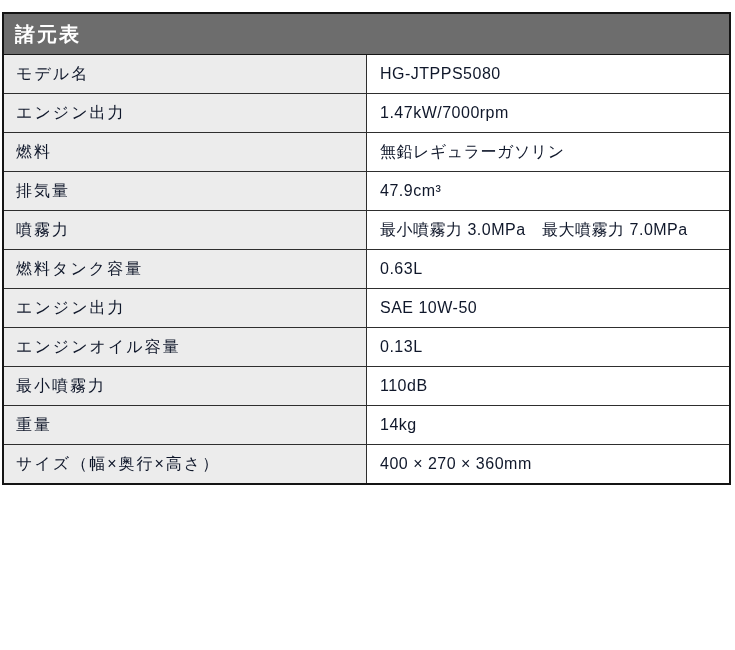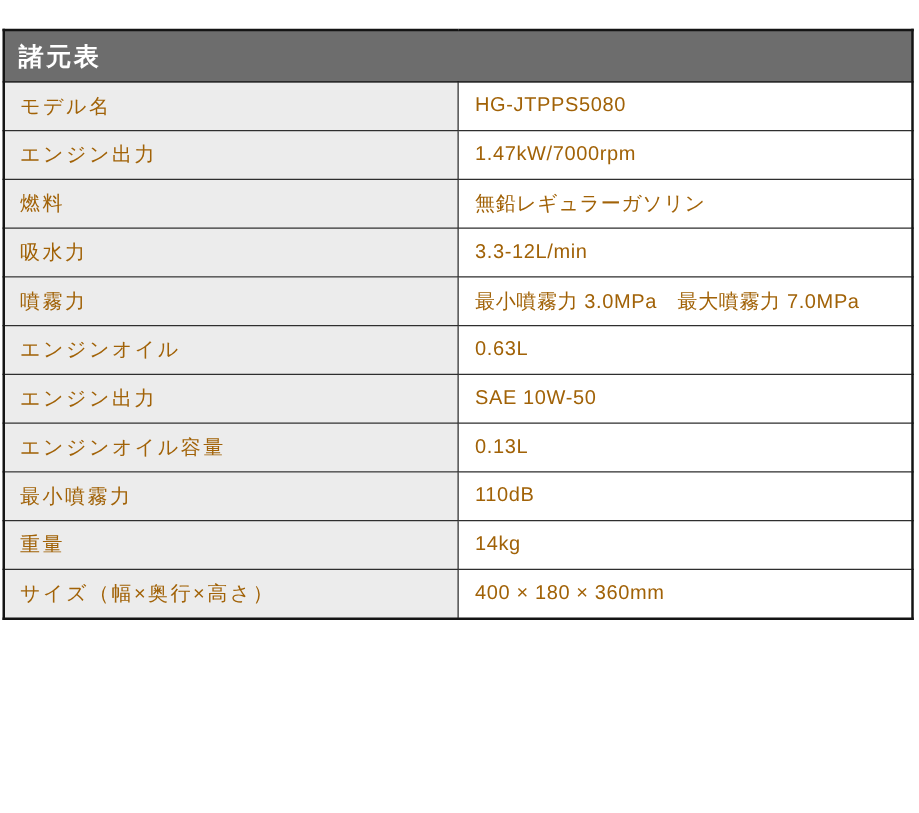--- a/index.html
+++ b/index.html
@@ -10,21 +10,21 @@
     width: 735px;
     height: 650px;
     background: #ffffff;
     font-family: "Liberation Sans", "DejaVu Sans", sans-serif;
     position: relative;
     overflow: hidden;
   }
   .spec-table-wrap {
     position: absolute;
     left: 2px;
-    top: 23px;
+    top: 12px;
     width: 729px;
   }
   table.spec-table {
     width: 100%;
     border-collapse: collapse;
     border: 2px solid var(--border-color, #141414);
     table-layout: fixed;
   }
   table.spec-table th.table-title {
     background: var(--header-bg, #6d6d6d);
@@ -34,21 +34,21 @@
     text-align: left;
     letter-spacing: 2px;
     height: 40px;
     padding: 0 0 0 11px;
     border: 1px solid var(--border-color, #141414);
   }
   table.spec-table td {
     height: 38px;
     border: 1px solid #2e2e2e;
     font-size: 16px;
-    color: #a16207;
+    color: #0f172a;
     vertical-align: middle;
     white-space: nowrap;
     overflow: hidden;
   }
   table.spec-table td.spec-label {
     width: 252px;
     background: var(--label-bg, #ececec);
     padding: 0 4px 0 12px;
     letter-spacing: 2px;
   }
@@ -76,46 +76,46 @@
         </tr>
         <tr>
           <td class="spec-label">エンジン出力</td>
           <td class="spec-value">1.47kW/7000rpm</td>
         </tr>
         <tr>
           <td class="spec-label">燃料</td>
           <td class="spec-value">無鉛レギュラーガソリン</td>
         </tr>
         <tr>
-          <td class="spec-label">吸水力</td>
-          <td class="spec-value">3.3-12L/min</td>
+          <td class="spec-label">排気量</td>
+          <td class="spec-value">47.9cm³</td>
         </tr>
         <tr>
           <td class="spec-label">噴霧力</td>
           <td class="spec-value">最小噴霧力 3.0MPa　最大噴霧力 7.0MPa</td>
         </tr>
         <tr>
-          <td class="spec-label">エンジンオイル</td>
+          <td class="spec-label">燃料タンク容量</td>
           <td class="spec-value">0.63L</td>
         </tr>
         <tr>
           <td class="spec-label">エンジン出力</td>
           <td class="spec-value">SAE 10W-50</td>
         </tr>
         <tr>
           <td class="spec-label">エンジンオイル容量</td>
           <td class="spec-value">0.13L</td>
         </tr>
         <tr>
           <td class="spec-label">最小噴霧力</td>
           <td class="spec-value">110dB</td>
         </tr>
         <tr>
           <td class="spec-label">重量</td>
           <td class="spec-value">14kg</td>
         </tr>
         <tr>
           <td class="spec-label">サイズ（幅×奥行×高さ）</td>
-          <td class="spec-value">400 × 180 × 360mm</td>
+          <td class="spec-value">400 × 270 × 360mm</td>
         </tr>
       </tbody>
   </table>
 </div>
 
 </body></html>

